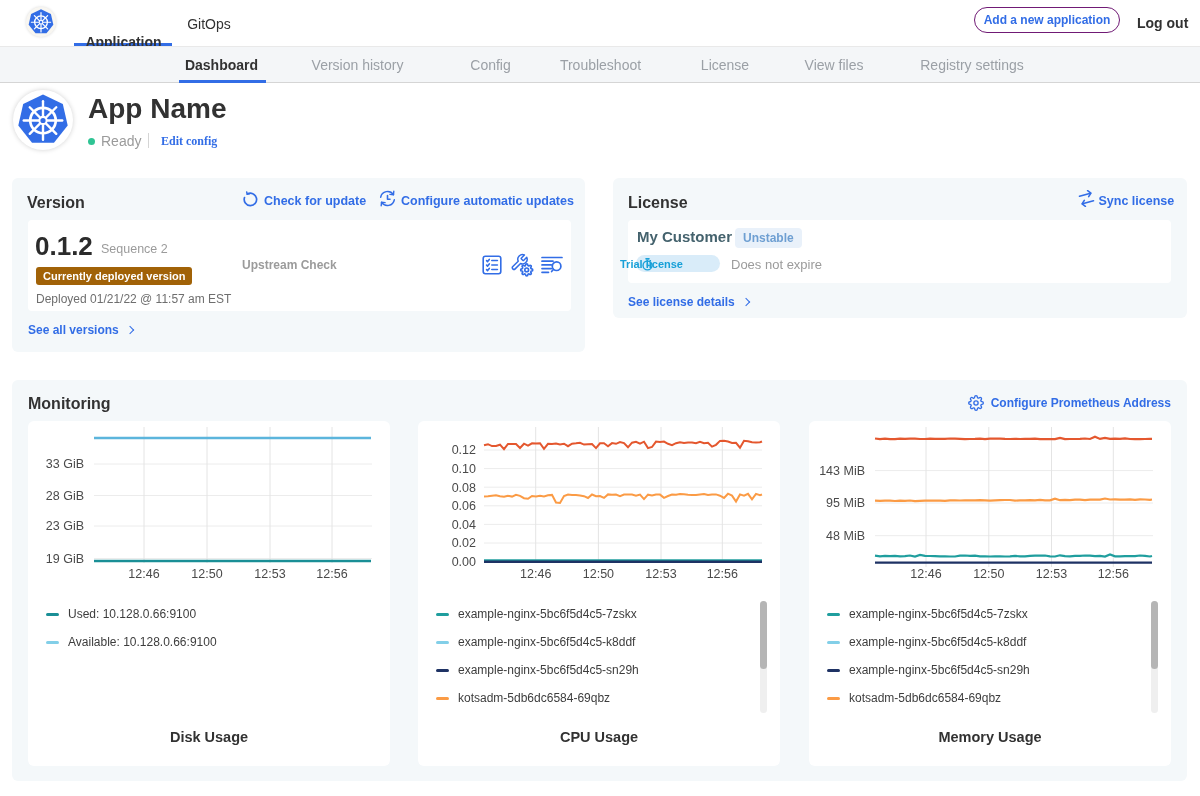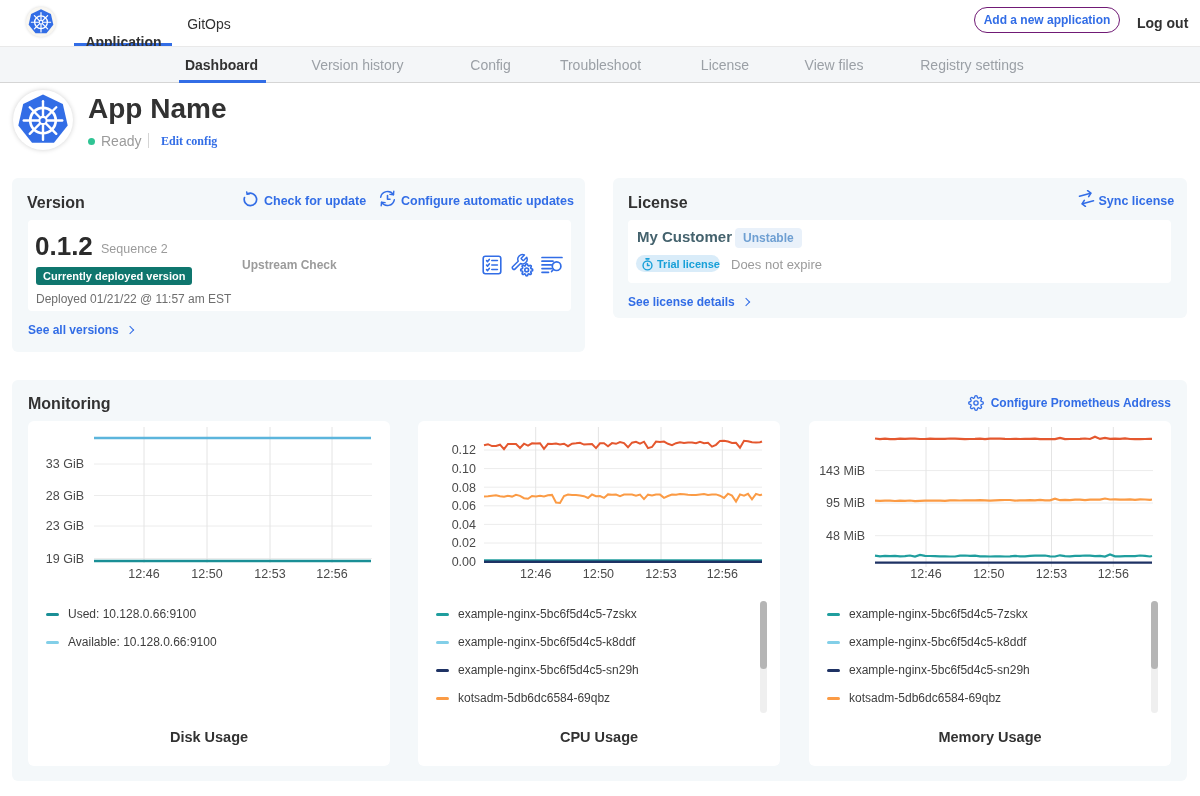--- a/index.html
+++ b/index.html
@@ -87,21 +87,21 @@
 <path d="M2.2 15.8 L2.5 12.2 L6.1 12.6" fill="none" stroke-width="1.4"></path>
 <path d="M8.5 5.6 L8.5 9.2 L11 9.2" stroke-width="1.6"></path>
 </svg></div>
 <div class="abs" style="left:401px;top:193.5px;font-size:12.5px;font-weight:bold;color:#326de6;white-space:nowrap;">Configure automatic updates</div>
 
 <div class="abs" style="left:28px;top:220px;width:543px;height:91px;background:#fff;border-radius:4px;"></div>
 <div class="abs" style="left:35px;top:231px;font-size:26px;font-weight:bold;color:#2b2b2b;white-space:nowrap;">0.1.2</div>
 
 <div class="abs" style="left:101px;top:242px;font-size:12.5px;color:#9b9b9b;white-space:nowrap;">Sequence 2</div>
 
-<div class="abs" style="left:36px;top:267px;height:18px;background:#0f766e;border-radius:3px;color:#fff;font-size:11px;font-weight:bold;line-height:18px;padding:0 7px;white-space:nowrap;">Currently deployed version</div>
+<div class="abs" style="left:36px;top:267px;height:18px;background:#a16207;border-radius:3px;color:#fff;font-size:11px;font-weight:bold;line-height:18px;padding:0 7px;white-space:nowrap;">Currently deployed version</div>
 <div class="abs" style="left:36px;top:292px;font-size:12px;color:#6e6e6e;white-space:nowrap;">Deployed 01/21/22 @ 11:57 am EST</div>
 
 <div class="abs" style="left:242px;top:258px;font-size:12px;font-weight:bold;color:#9b9b9b;white-space:nowrap;">Upstream Check</div>
 
 <div class="abs" style="left:482px;top:255px;">
 <svg width="20" height="20" viewBox="0 0 20 20" fill="none" stroke="#326de6" stroke-width="1.6" stroke-linecap="round" stroke-linejoin="round">
 <rect x="1.2" y="1.2" width="17.6" height="17.6" rx="2.2"></rect>
 <path d="M4.6 5.6 L5.6 6.6 L7.3 4.4"></path>
       <line x1="9.8" y1="5.5" x2="15.4" y2="5.5"></line>
 <path d="M4.6 10.1 L5.6 11.1 L7.3 8.9"></path>
@@ -145,21 +145,21 @@
 <div class="abs" style="left:637px;top:228px;font-size:15px;font-weight:bold;color:#44626d;white-space:nowrap;">My Customer</div>
 
 <div class="abs" style="left:735px;top:228px;height:20px;background:#e9f1fa;border-radius:4px;color:#6e9fd2;font-size:12px;font-weight:bold;line-height:20px;padding:0 8px;white-space:nowrap;">Unstable</div>
 <div class="abs" style="left:636px;top:255px;width:84px;height:17px;background:#d9ecf9;border-radius:9px;"></div>
 <div class="abs" style="left:641px;top:257px;">
 <svg width="13" height="13" viewBox="0 0 14 14" fill="none" stroke="#18a0d8" stroke-width="1.5" stroke-linecap="round">
 <circle cx="7" cy="8" r="4.8"></circle>
       <path d="M7 5.8 L7 8 L8.8 8"></path>
       <line x1="5.4" y1="0.9" x2="8.6" y2="0.9" stroke-width="1.7"></line>
 </svg></div>
-<div class="abs" style="left:657px;top:257.5px;font-size:11px;font-weight:bold;color:#18a0d8;white-space:nowrap;">Trial license</div>
+<div class="abs" style="left:620px;top:257.5px;font-size:11px;font-weight:bold;color:#18a0d8;white-space:nowrap;">Trial license</div>
 
 <div class="abs" style="left:731px;top:257px;font-size:13px;color:#9b9b9b;white-space:nowrap;">Does not expire</div>
 
 <div class="abs" style="left:628px;top:295px;font-size:12px;font-weight:bold;color:#326de6;white-space:nowrap;">See license details <span class="chev"></span></div>
 
 <div class="abs" style="left:12px;top:380px;width:1175px;height:401px;background:#f4f8fa;border-radius:6px;"></div>
 <div class="abs" style="left:28px;top:395px;font-size:16px;font-weight:bold;color:#323232;white-space:nowrap;">Monitoring</div>
 
 <div class="abs" style="left:968px;top:395px;">
 <svg width="16" height="16" viewBox="0 0 24 24" fill="none" stroke="#326de6" stroke-width="2" stroke-linecap="round" stroke-linejoin="round">

